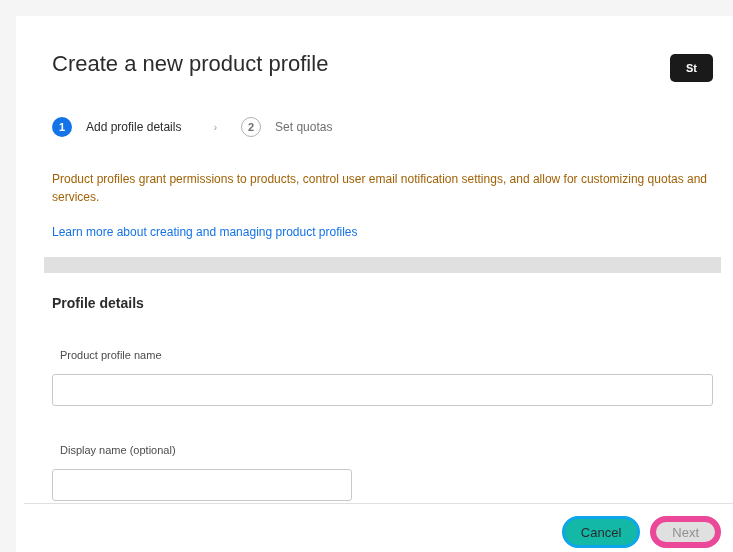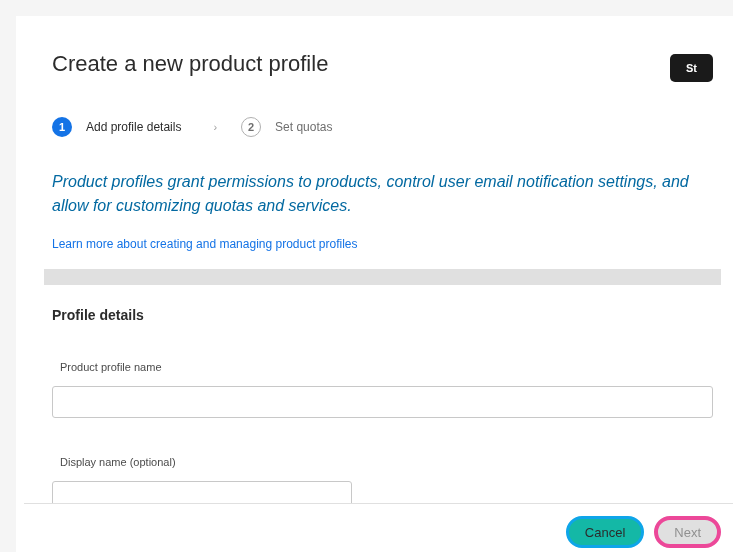--- a/index.html
+++ b/index.html
@@ -114,24 +114,23 @@
       font-size: 11px;
       margin: 0 2px;
     }
 
     
     .info-section {
       padding: 2px 20px 10px 20px;
     }
 
     .info-text {
-      font-size: 16px;
-      color: #0369a1;
+      font-size: 12px;
+      color: #a16207;
       line-height: 1.5;
-      font-style: italic;
     }
 
     .info-link {
       font-size: 12px;
       color: #1473e6;
       text-decoration: none;
       cursor: pointer;
       display: block;
       margin-top: 3px;
     }
@@ -246,21 +245,21 @@
       font-weight: 400;
       cursor: pointer;
       border: 3px solid #0ea5e9;
       background: #14b8a6;
       color: #2c2c2c;
     }
 
     .btn-primary {
       background: #e0e0e0;
       color: #909090;
-      border: 4px solid #ec4899;
+      border: 6px solid #ec4899;
       cursor: not-allowed;
     }
   </style>
 </head>
 <body>
 
 <div class="modal">
 
   <div class="header">
     <h1 class="header-title">Create a new product profile</h1>

